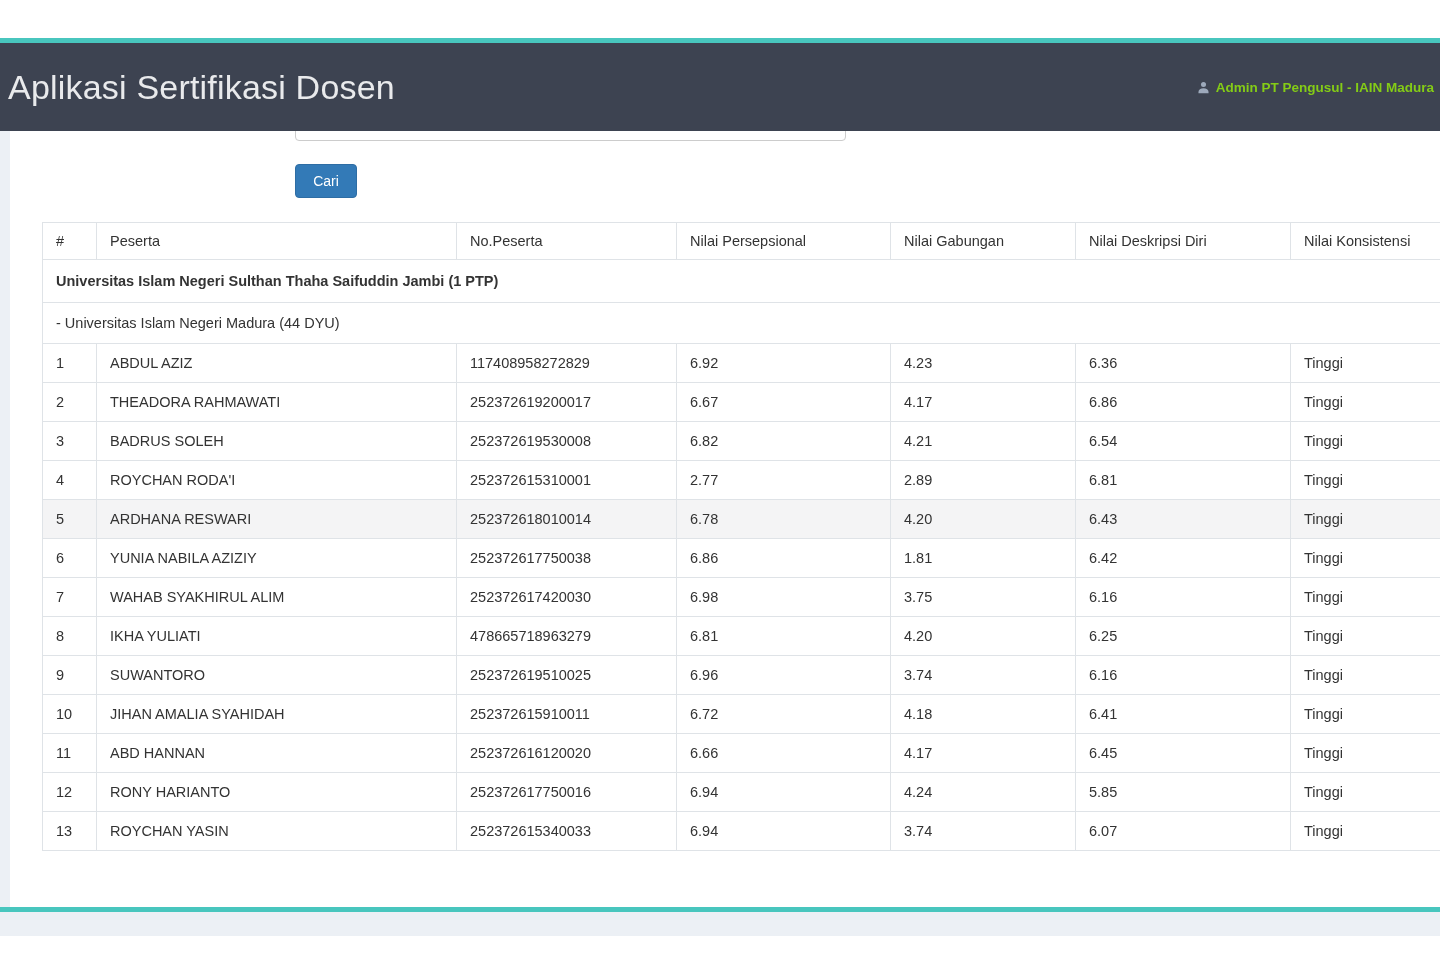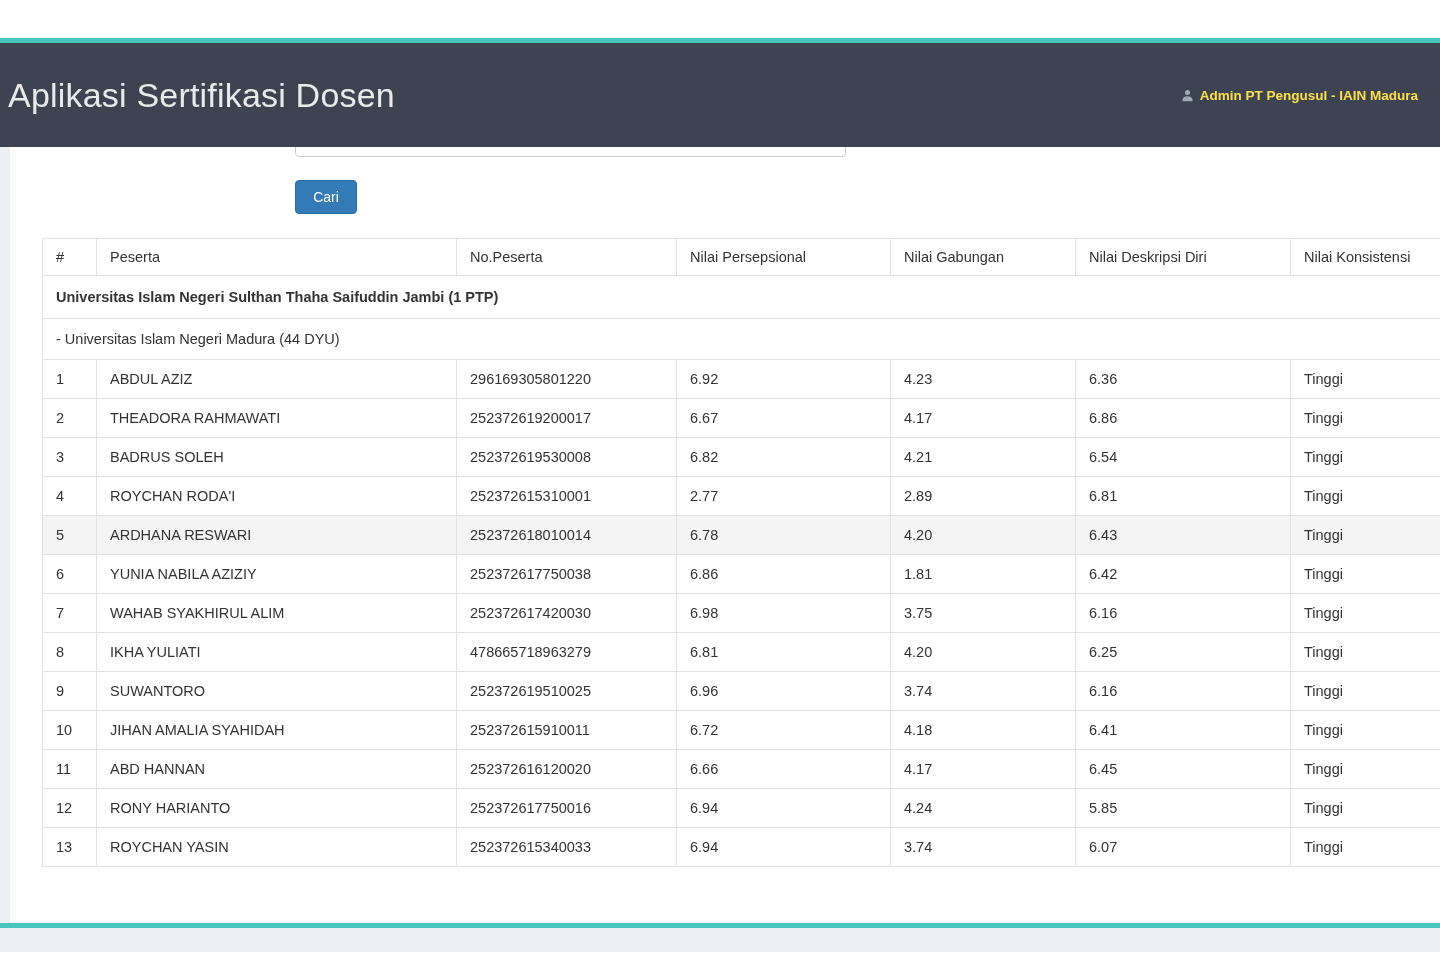--- a/index.html
+++ b/index.html
@@ -7,33 +7,33 @@
     width: 1440px; height: 960px;
     overflow: hidden;
     background: #ffffff;
     font-family: "Liberation Sans", sans-serif;
     color: #333;
   }
   .top-gap { height: 38px; background: #ffffff; }
   .accent-line { height: 5px; background: #48c6be; }
   .navbar {
     position: relative; z-index: 5;
-    height: 104px;
+    height: 88px;
     background: #3d4351;
     display: flex; align-items: center; justify-content: space-between;
-    padding: 0 22px 0 8px;
+    padding: 0 6px 0 8px;
   }
   .navbar-title {
     font-size: 34px; font-weight: 400;
     color: #e9eaec; letter-spacing: 0.2px;
     white-space: nowrap;
   }
   .navbar-user {
     display: flex; align-items: center; gap: 6px;
-    color: #fde047; font-size: 13.5px; font-weight: 700;
+    color: #84cc16; font-size: 13.5px; font-weight: 700;
     white-space: nowrap; cursor: pointer;
   }
   .page { background: #ecf0f5; height: 829px; }
   .card {
     margin-left: 10px; width: 1430px; height: 800px;
     background: #ffffff; position: relative;
   }
   .form-area { margin-left: 285px; }
   .search-input {
     display: block;
@@ -135,21 +135,21 @@
         <tbody id="table-body">
           <tr class="group-row">
             <td colspan="7">Universitas Islam Negeri Sulthan Thaha Saifuddin Jambi (1 PTP)</td>
           </tr>
           <tr class="subgroup-row">
             <td colspan="7">- Universitas Islam Negeri Madura (44 DYU)</td>
           </tr>
         <tr>
               <td>1</td>
               <td>ABDUL AZIZ</td>
-              <td>296169305801220</td>
+              <td>117408958272829</td>
               <td>6.92</td>
               <td>4.23</td>
               <td>6.36</td>
               <td>Tinggi</td>
             </tr>
             <tr>
               <td>2</td>
               <td>THEADORA RAHMAWATI</td>
               <td>252372619200017</td>
               <td>6.67</td>

